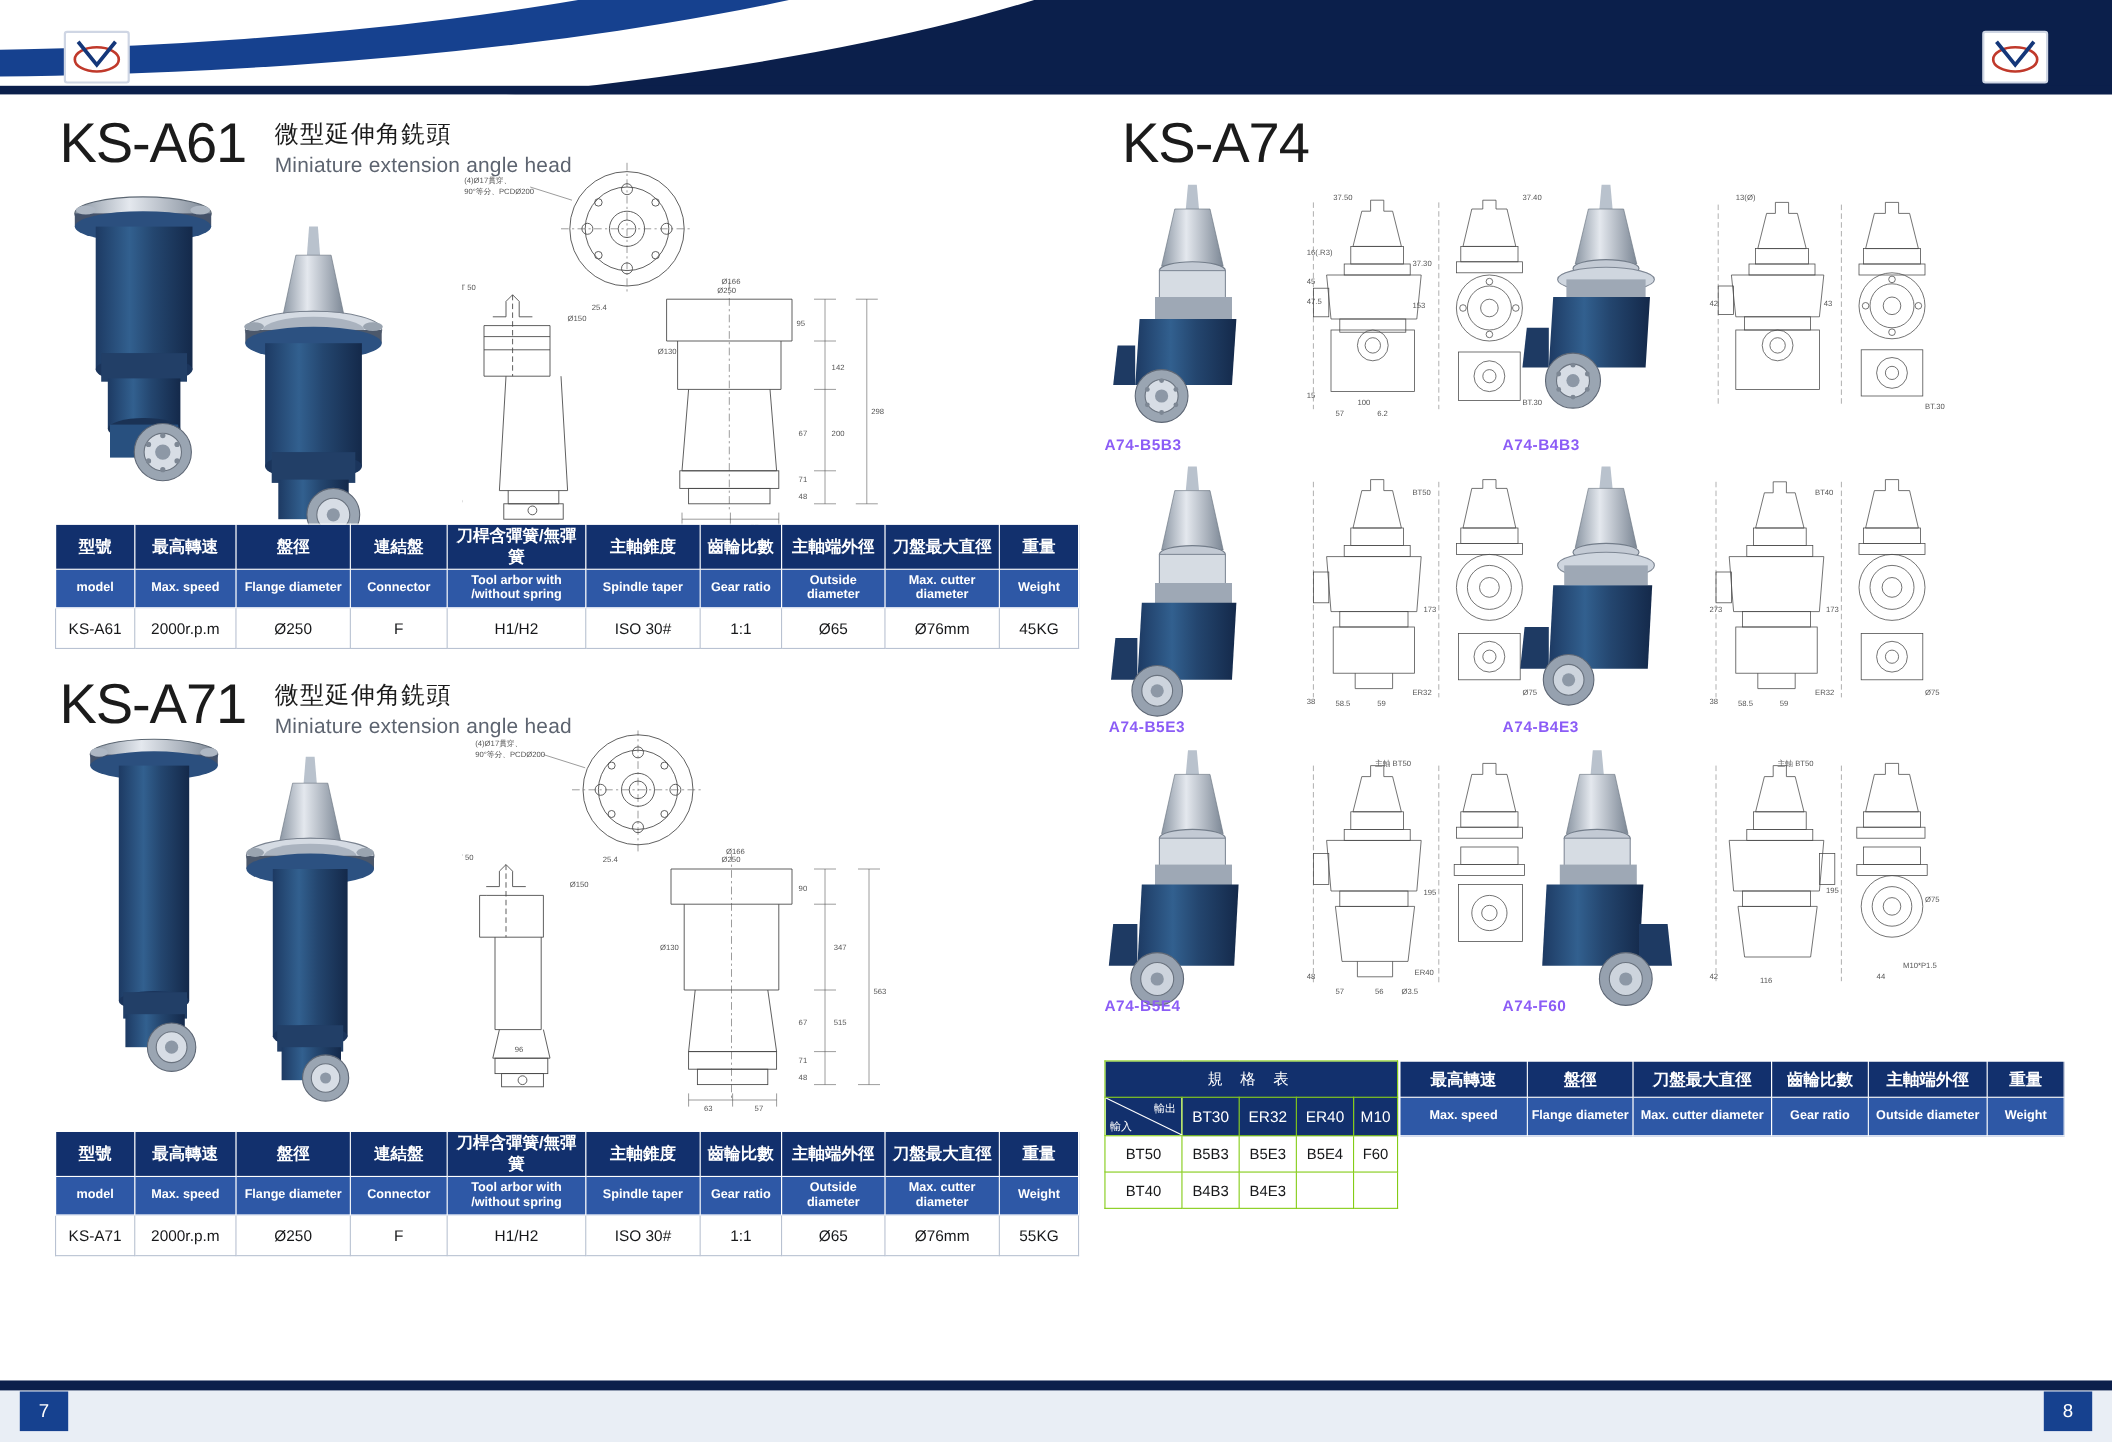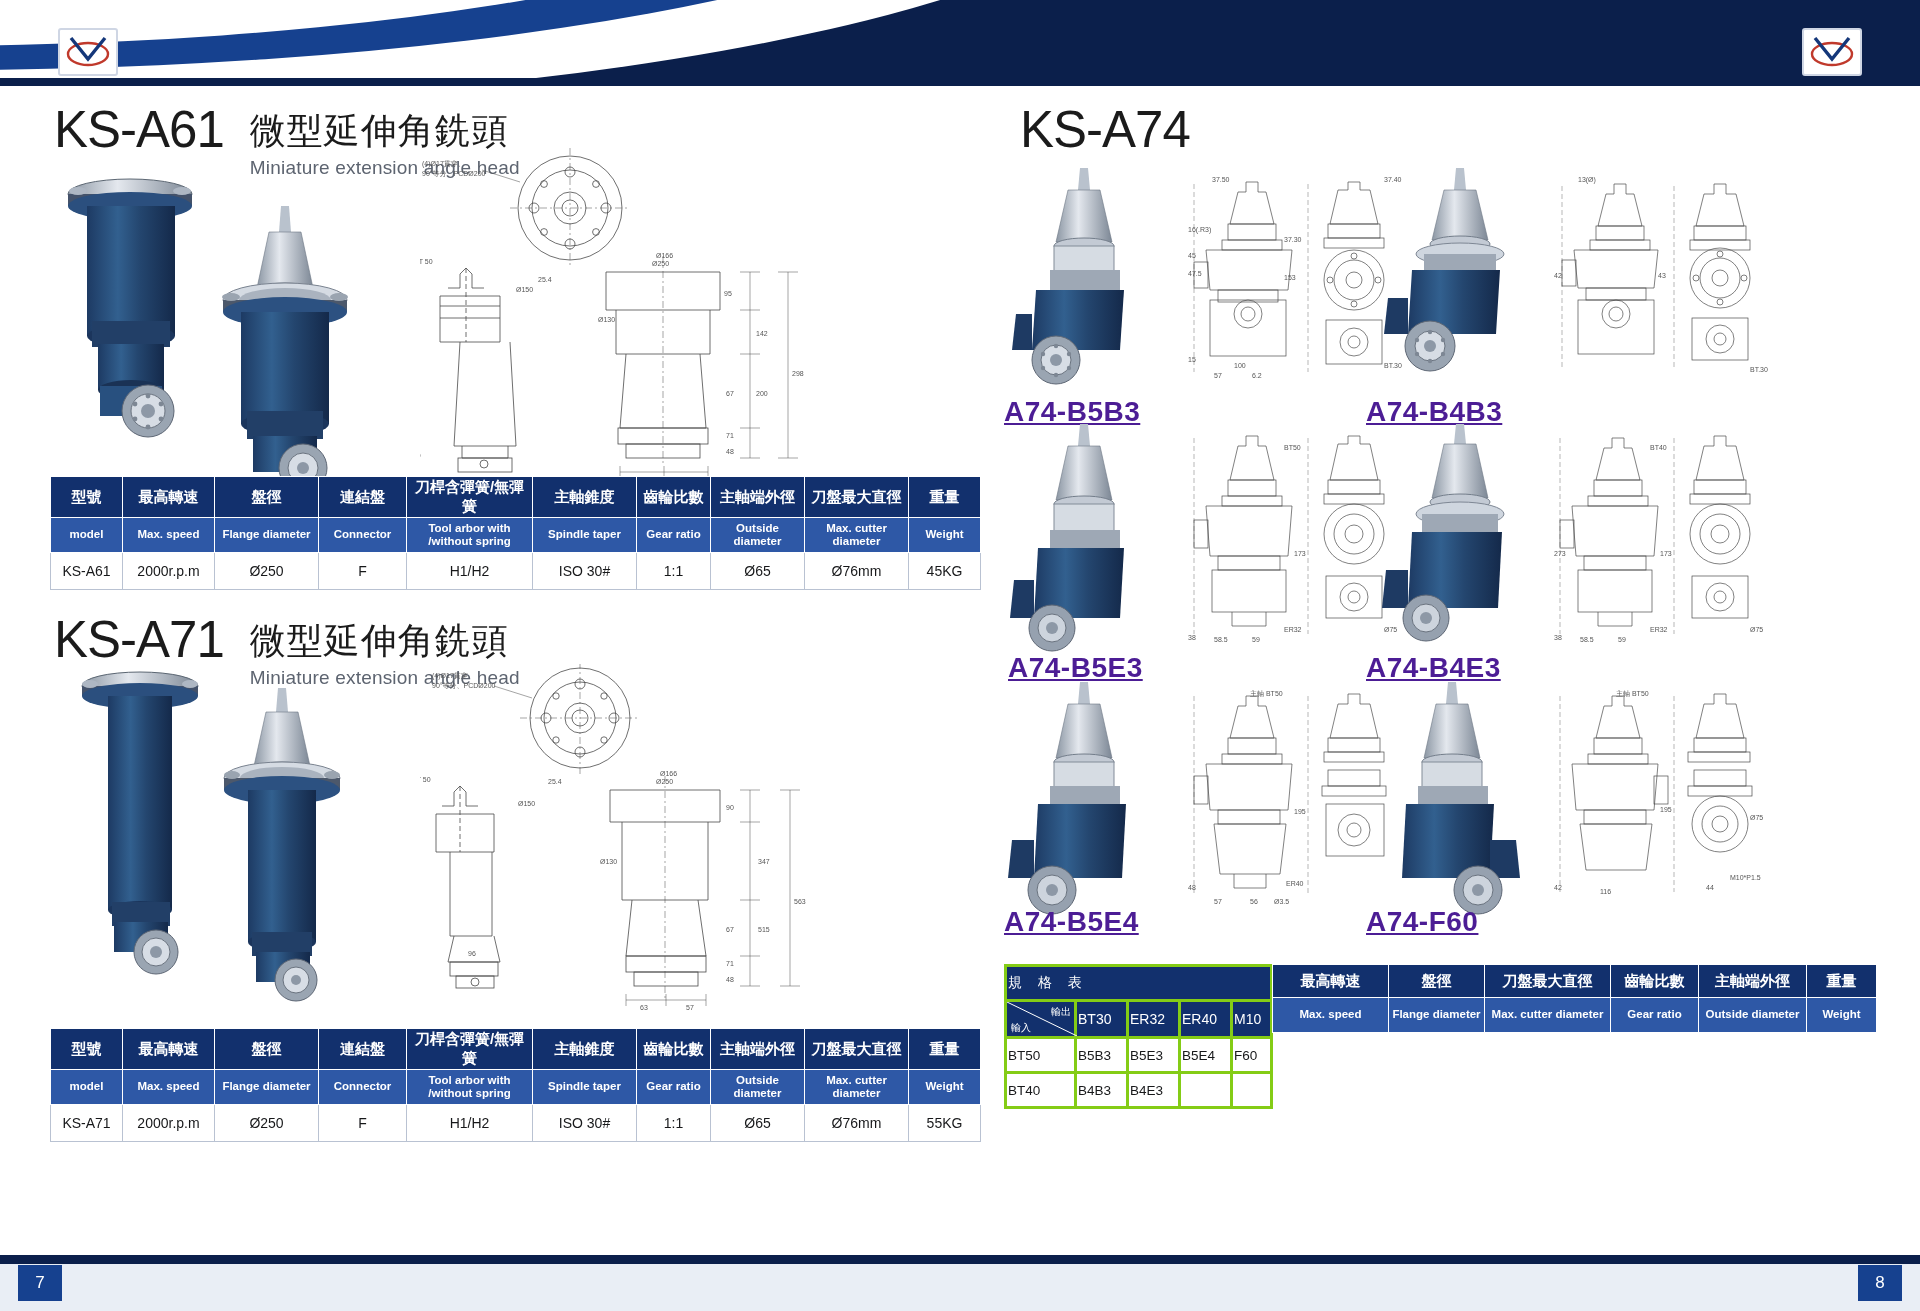--- a/index.html
+++ b/index.html
@@ -30,38 +30,38 @@
 
   
   .half{position:absolute;top:86px;height:1165px;}
   .half.left{left:0;width:960px;}
   .half.right{left:960px;width:960px;}
 
   
   .ptitle{position:absolute;display:flex;align-items:flex-start;}
   .ptitle .code{font-size:51px;color:#1b1b1b;letter-spacing:-1px;line-height:1;font-weight:400;}
   .ptitle .names{margin-left:26px;margin-top:4px;}
-  .ptitle .cn{font-size:36px;color:#1b1b1b;letter-spacing:1px;line-height:1.25;}
+  .ptitle .cn{font-size:22px;color:#1b1b1b;letter-spacing:1px;line-height:1.25;}
   .ptitle .en{font-size:19px;color:#5d6470;margin-top:4px;letter-spacing:.2px;}
 
   
   table.spec{position:absolute;border-collapse:collapse;table-layout:fixed;}
   table.spec th,table.spec td{border:1px solid #ffffff;text-align:center;vertical-align:middle;}
   table.spec .hdr-cn{background:#12306d;color:#ffffff;font-size:15px;height:30px;}
   table.spec .hdr-en{background:#2e58a6;color:#ffffff;font-size:11.5px;height:32px;line-height:1.15;}
   table.spec .val{background:#ffffff;color:#17181a;font-size:14px;height:34px;border:1px solid #b9c2d2;}
 
   
   table.spec2{position:absolute;border-collapse:collapse;table-layout:fixed;}
-  table.spec2 td,table.spec2 th{border:3px solid #84cc16;vertical-align:middle;}
+  table.spec2 td,table.spec2 th{border:1px solid #84cc16;text-align:center;vertical-align:middle;}
   .dark{background:#12306d;color:#fff;font-size:14px;}
   .cellv{background:#ffffff;color:#17181a;font-size:13.5px;border:1px solid #b9c2d2;}
 
   
-  .mcap{position:absolute;font-size:28px;font-weight:bold;color:#4c1d95;letter-spacing:.5px;text-decoration:underline;}
+  .mcap{position:absolute;font-size:14px;font-weight:bold;color:#8b5cf6;letter-spacing:.5px;}
 
   
   .fig{position:absolute;}
   .fig svg{display:block;}
   .dwg-label{font-size:7px;fill:#555;font-family:"Liberation Sans",sans-serif;}
 </style>
 </head>
 <body>
 
 <div class="topband">

